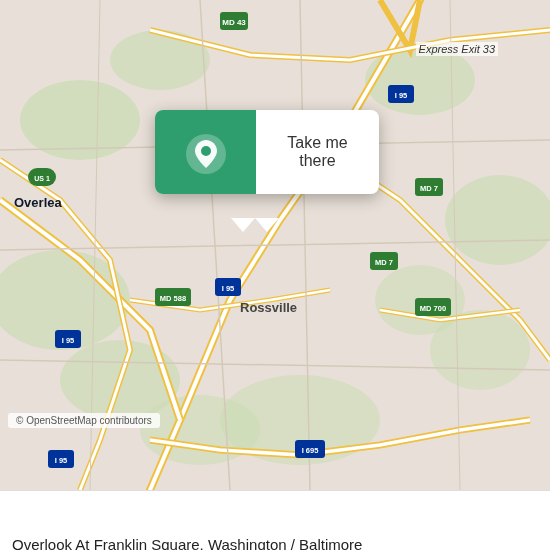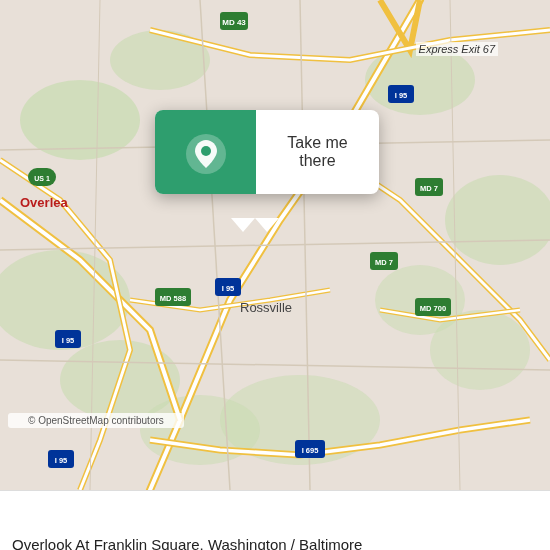--- a/index.html
+++ b/index.html
@@ -101,21 +101,21 @@
       gap: 8px;
     }
 
     #copyright-text {
       font-size: 10px;
       color: #555;
       position: absolute;
       bottom: 62px;
       left: 8px;
       background: rgba(255,255,255,0.8);
-      padding: 2px 20px;
+      padding: 2px 8px;
       border-radius: 3px;
     }
 
     #location-title {
       font-size: 15px;
       color: #222;
       font-weight: 400;
       flex: 1;
       margin-top: 48px;
     }
@@ -156,28 +156,28 @@
       color: #555;
       font-weight: 500;
       pointer-events: none;
     }
 
     #label-rossville {
       bottom: 175px;
       left: 240px;
       font-size: 13px;
       color: #444;
-      font-weight: 400;
+      font-weight: 700;
     }
 
     #label-overlea {
       top: 195px;
-      left: 20px;
+      left: 14px;
       font-size: 13px;
-      color: #b91c1c;
+      color: #0f172a;
       font-weight: 600;
     }
   </style>
 </head>
 <body>
 
 <div id="map-container">
 
   <svg id="map-svg" viewBox="0 0 550 490" xmlns="http://www.w3.org/2000/svg">
 
@@ -255,21 +255,21 @@
     <rect x="155" y="288" width="36" height="18" rx="3" fill="#2e7d32"></rect>
     <text x="173" y="301" text-anchor="middle" font-size="7.5" fill="white" font-weight="bold">MD 588</text>
 
     <rect x="415" y="298" width="36" height="18" rx="3" fill="#2e7d32"></rect>
     <text x="433" y="311" text-anchor="middle" font-size="7.5" fill="white" font-weight="bold">MD 700</text>
 
     <rect x="295" y="440" width="30" height="18" rx="3" fill="#003399"></rect>
     <text x="310" y="453" text-anchor="middle" font-size="7.5" fill="white" font-weight="bold">I 695</text>
   </svg>
 
-  <div id="express-exit-label">Express Exit 67</div>
+  <div id="express-exit-label">Express Exit 33</div>
 
   <div id="label-overlea" class="road-label">Overlea</div>
 
   <div id="label-rossville" class="road-label">Rossville</div>
 
   <div id="copyright-text">© OpenStreetMap contributors</div>
 
   <div id="popup-card">
     <div id="popup-green-area">
 

